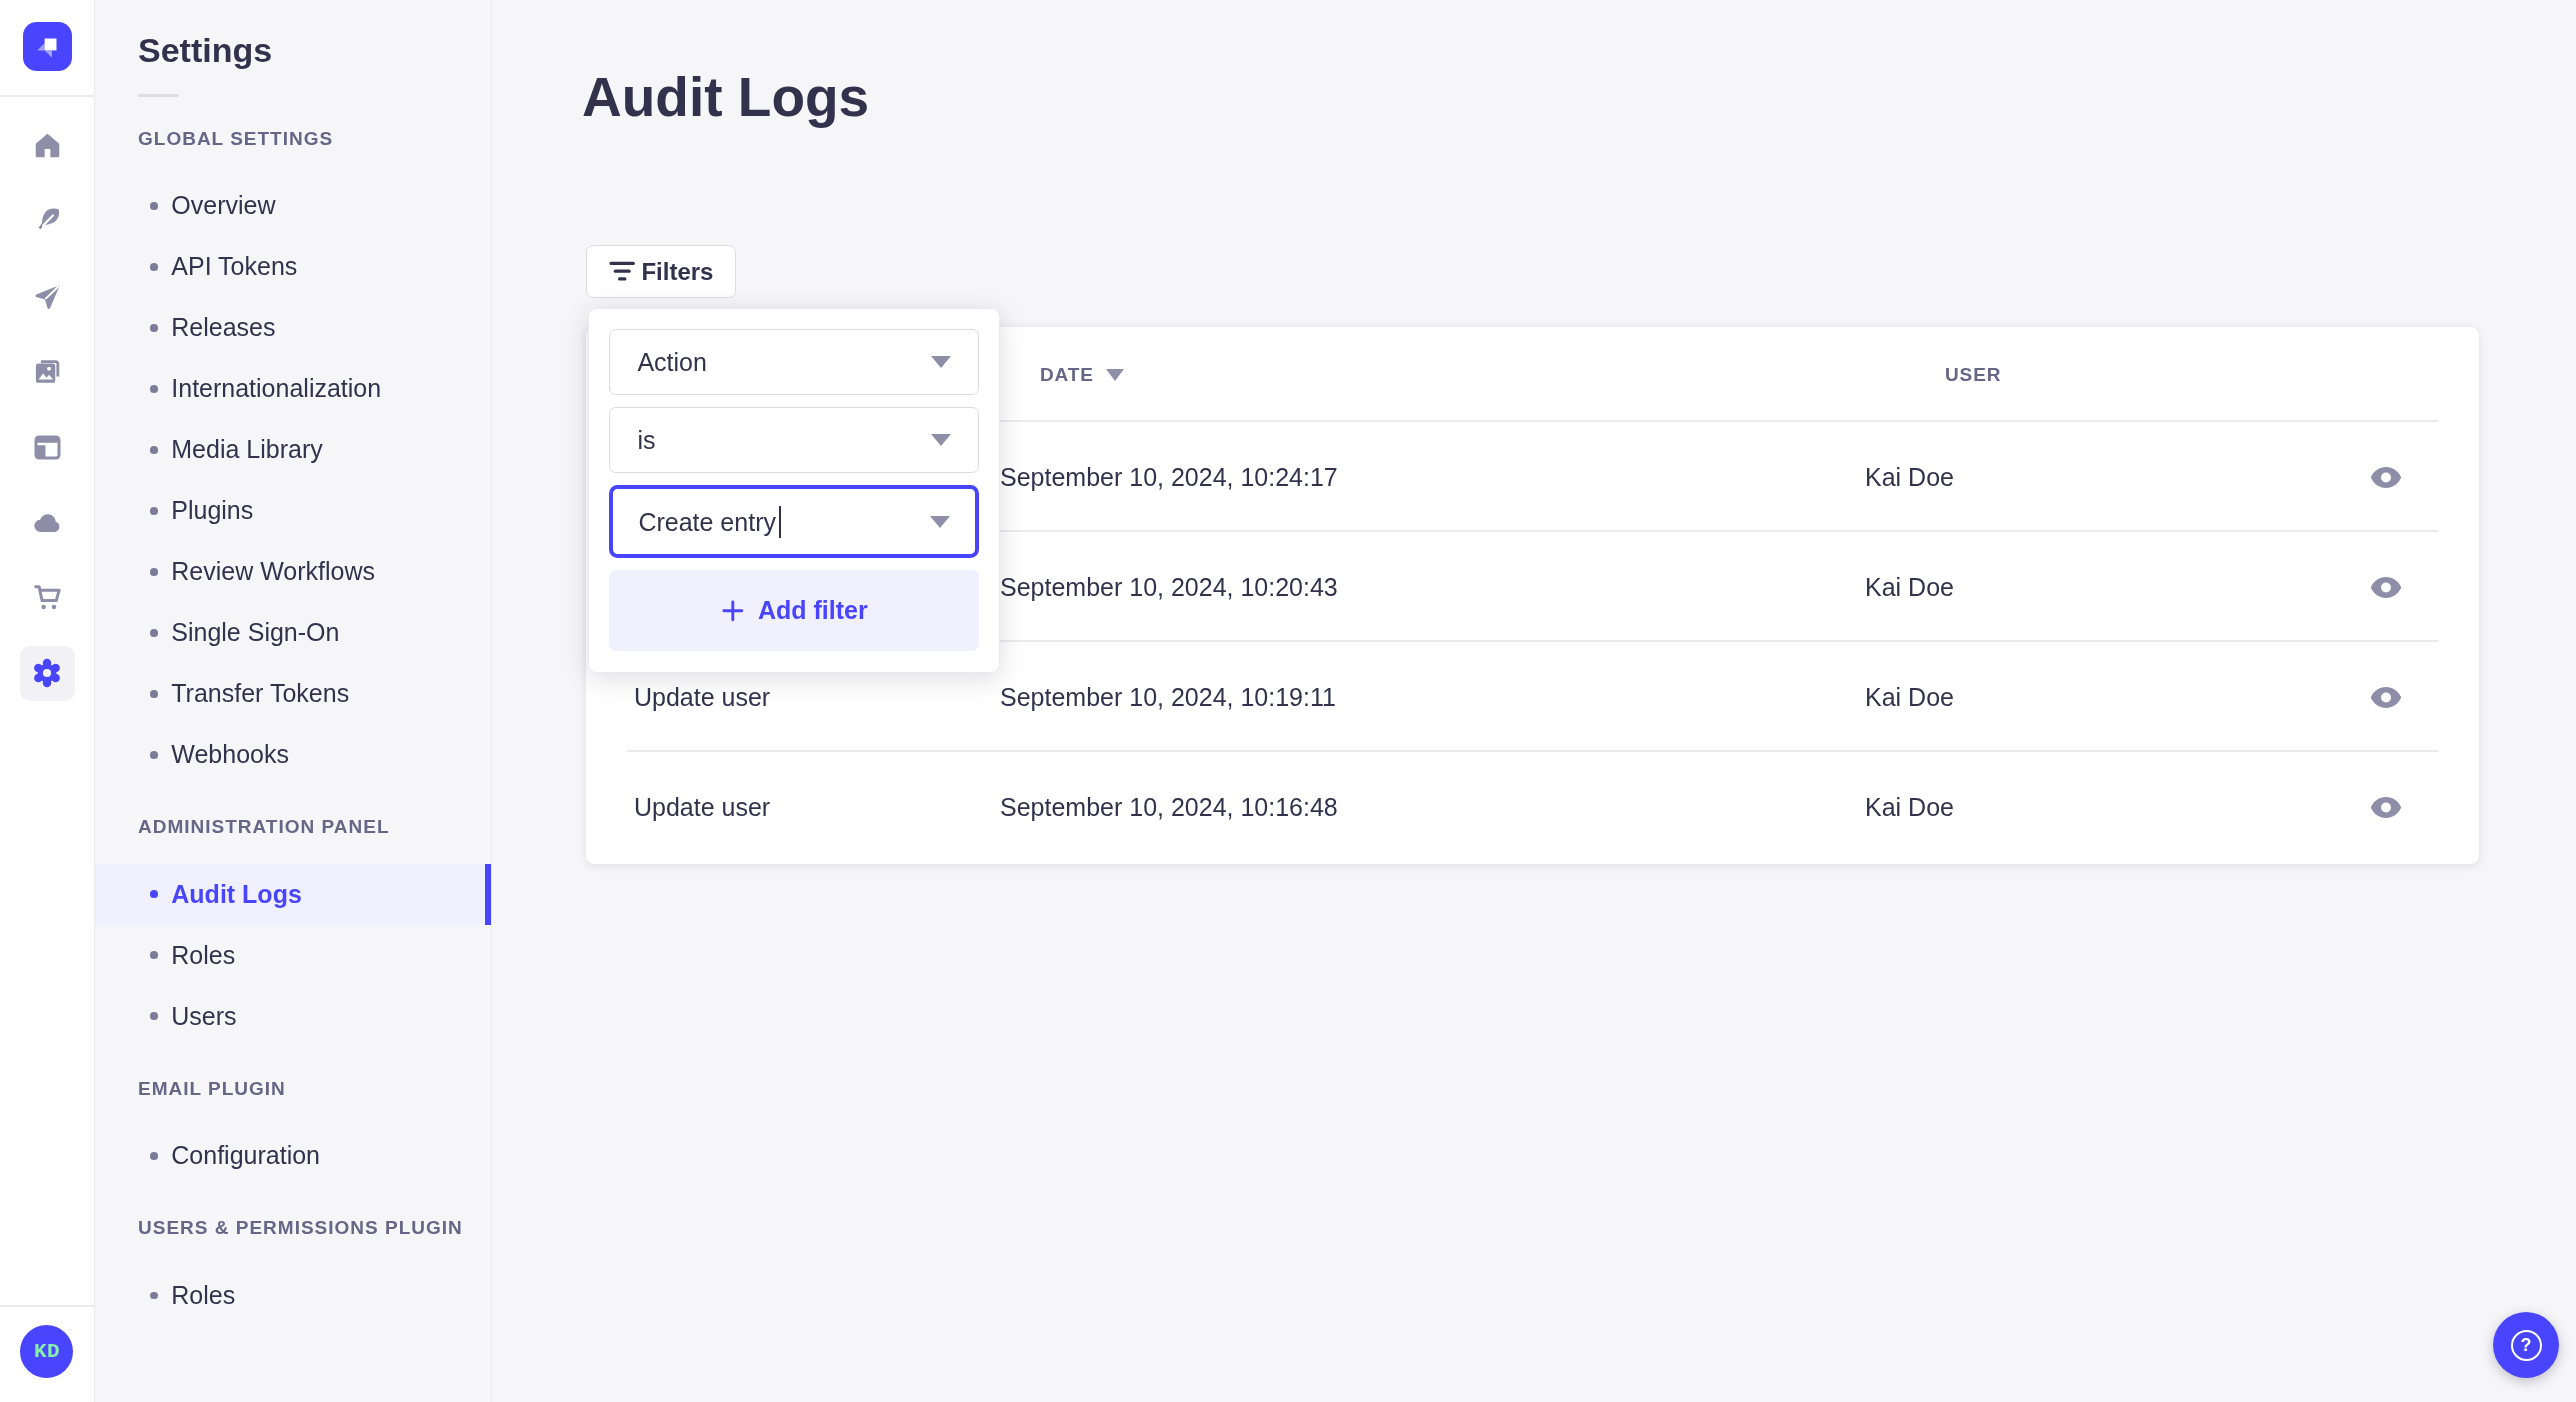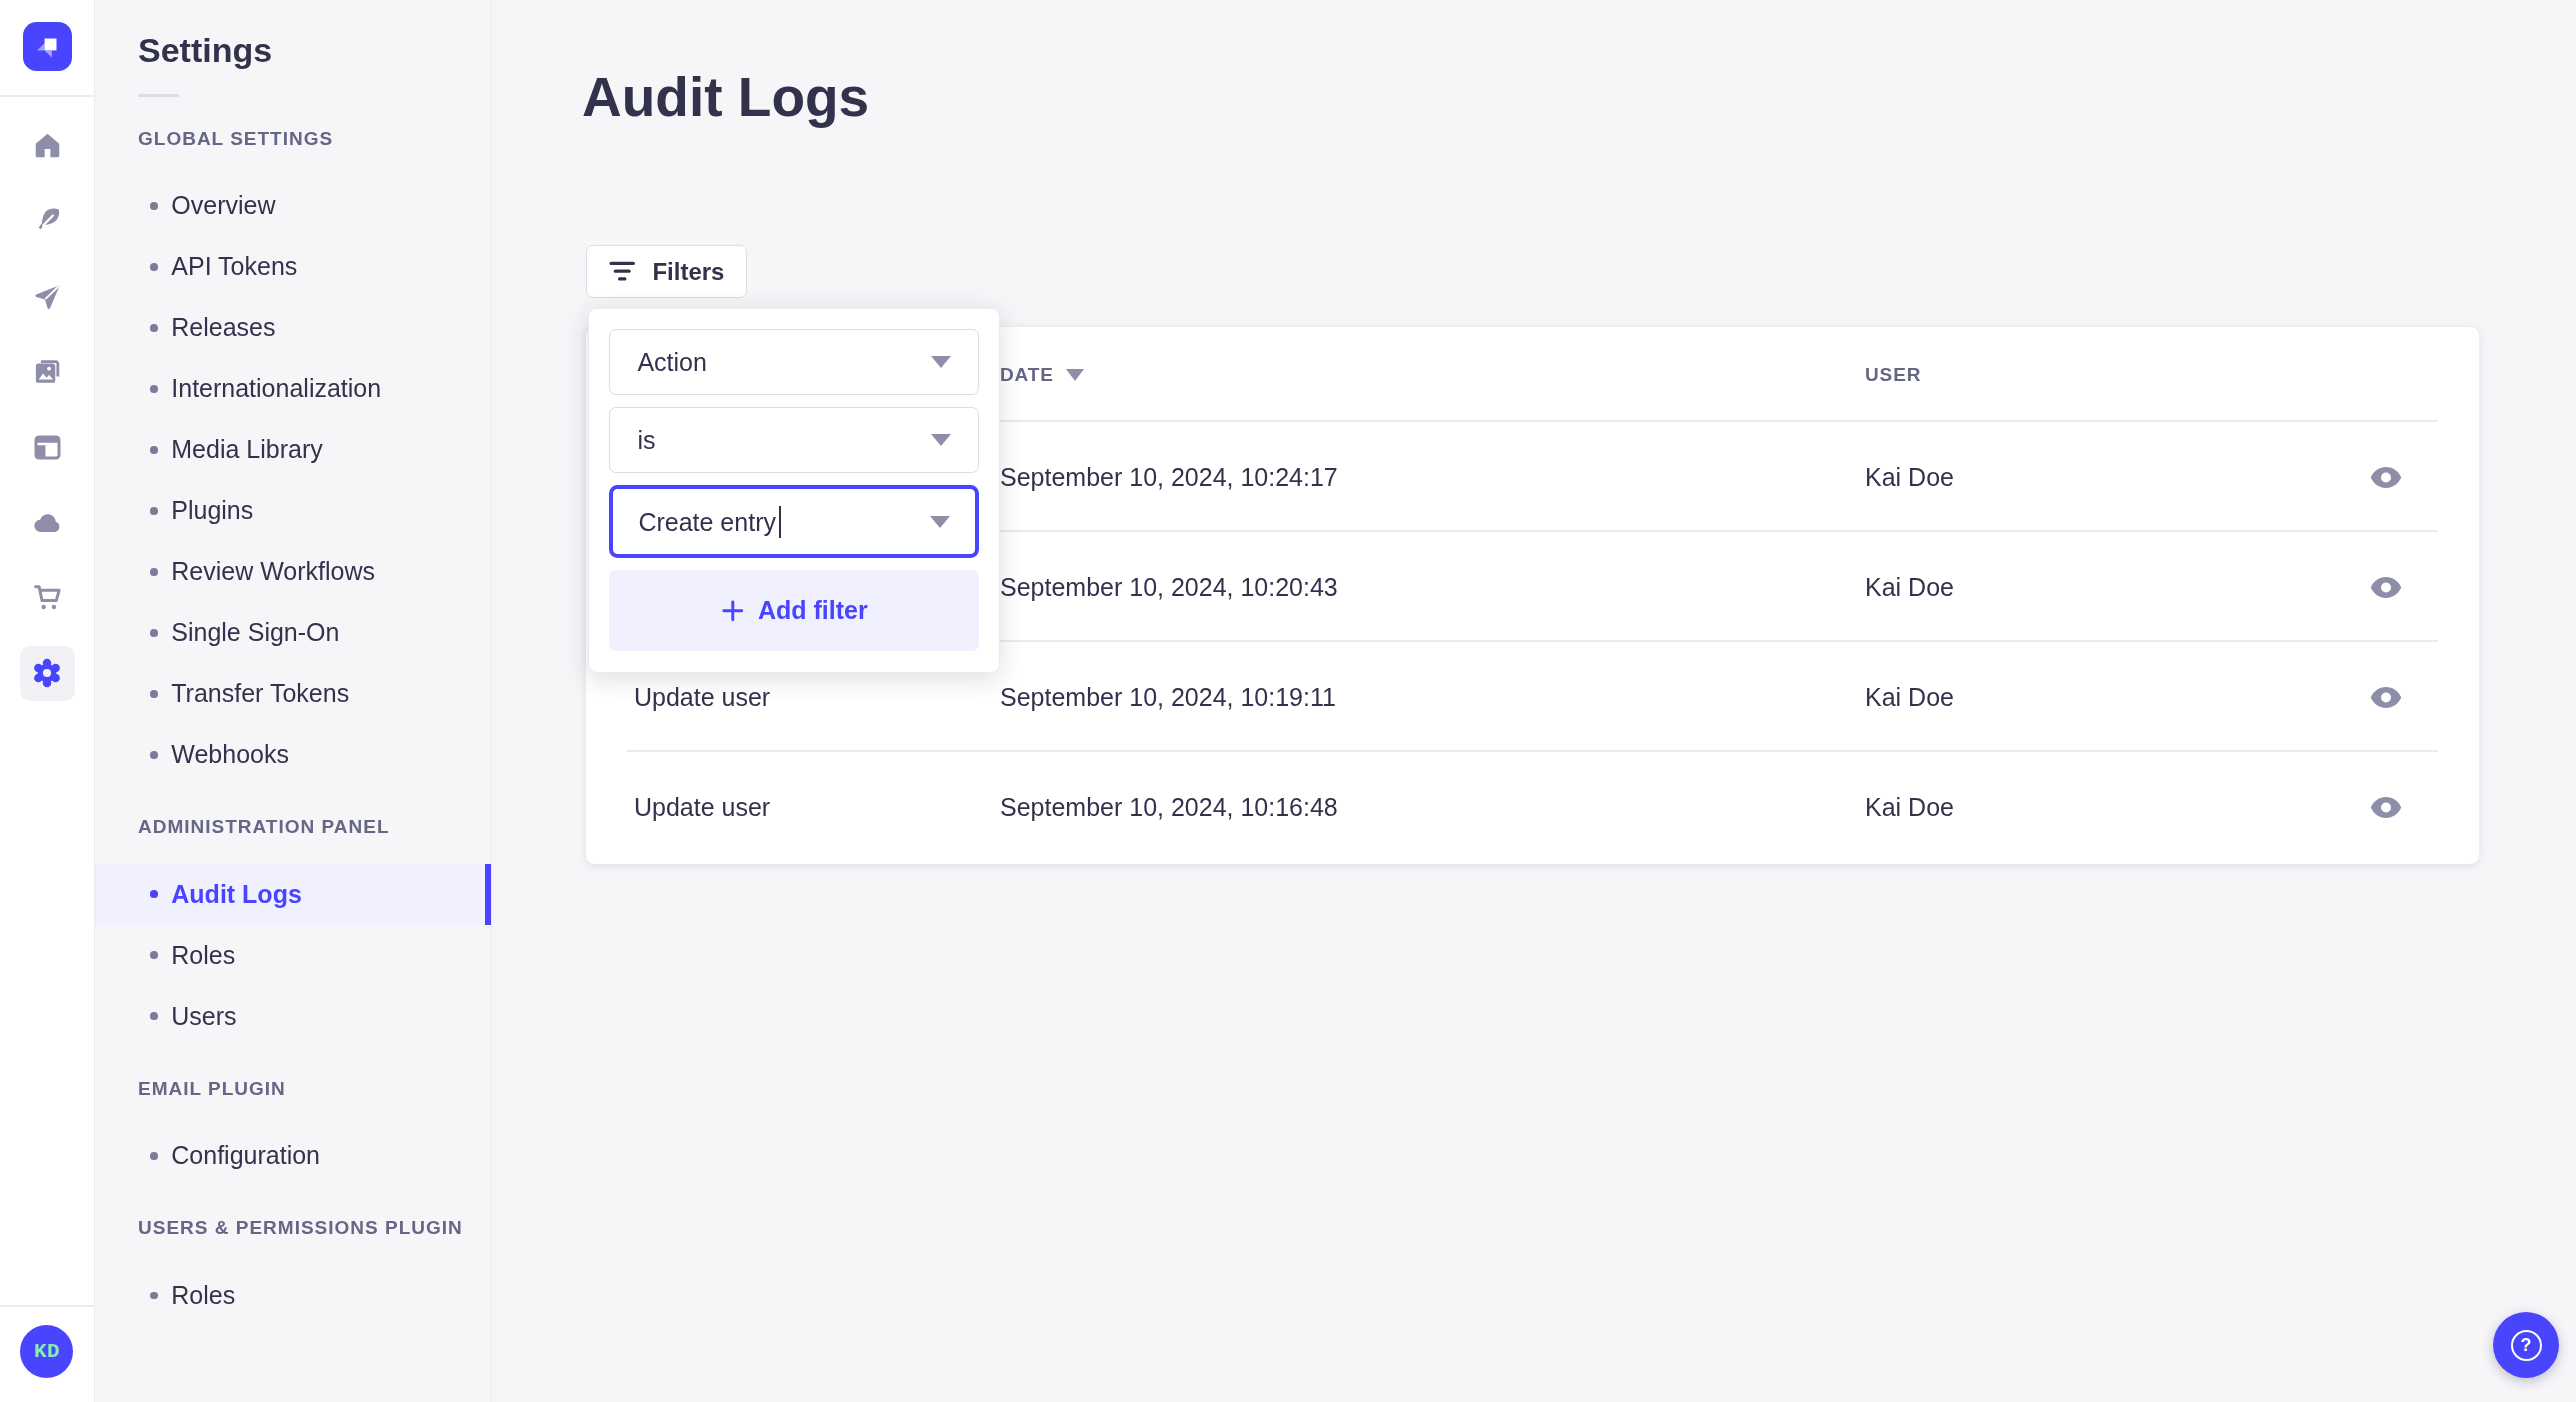--- a/index.html
+++ b/index.html
@@ -55,39 +55,39 @@
   }
   .bullet { width:7.7px; height:7.7px; border-radius:50%; background:#7c7c99; margin-right:13.6px; flex:none; }
   .nav-item.active { background:#f0f0ff; color:#4945ff; font-weight:600; border-right:6.8px solid #4945ff; }
   .nav-item.active .bullet { background:#4945ff; }
   
   .main { position:absolute; left:492px; top:0; right:0; bottom:0; }
   .page-title { position:absolute; left:90px; top:63px; font-size:55px; line-height:68px; font-weight:700; color:#32324d; }
   .page-subtitle { position:absolute; left:92px; top:136px; font-size:26.4px; line-height:36px; color:#666687; }
   .filters-btn {
     position:absolute; left:94px; top:245px; height:53px;
-    display:inline-flex; align-items:center; gap:17px; padding:0 22px;
+    display:inline-flex; align-items:center; gap:6px; padding:0 22px;
     background:#ffffff; border:1.7px solid #dcdce4; border-radius:6.8px;
     font-family:inherit; font-size:24px; font-weight:600; color:#32324d; cursor:pointer;
   }
   
   .card {
     position:absolute; left:94px; top:327px; width:1893px; height:537px;
     background:#ffffff; border-radius:8.5px;
     box-shadow:0 1.7px 8.5px rgba(33,33,52,.10);
     z-index:1;
   }
   .trow {
     display:grid; grid-template-columns:366px 865px 477px 1fr;
     align-items:center; padding:0 48px; position:relative;
   }
   .trow:not(.no-line)::after {
     content:""; position:absolute; left:41px; right:41px; bottom:0; height:1.7px; background:#eaeaef;
   }
-  .thead { height:95px; }
+  .thead { height:95px;gap:40px; }
   .th { display:flex; align-items:center; gap:12px; font-size:19px; font-weight:700; letter-spacing:0.9px; color:#666687; }
   .th-sort-btn { display:flex; align-items:center; gap:12px; background:none; border:none; font:inherit; color:inherit; letter-spacing:inherit; cursor:pointer; padding:0; }
   .sort-tri { width:0; height:0; border-left:9.4px solid transparent; border-right:9.4px solid transparent; border-top:12px solid #8e8ea9; }
   .tr { height:110px; font-size:25px; color:#32324d; }
   .cell { overflow:hidden; white-space:nowrap; }
   .cell-actions { display:flex; justify-content:flex-end; padding-right:24px; }
   .eye-btn { background:none; border:none; cursor:pointer; display:flex; align-items:center; padding:5.1px; }
   
   .popover {
     position:absolute; left:96px; top:308px; width:412px;

